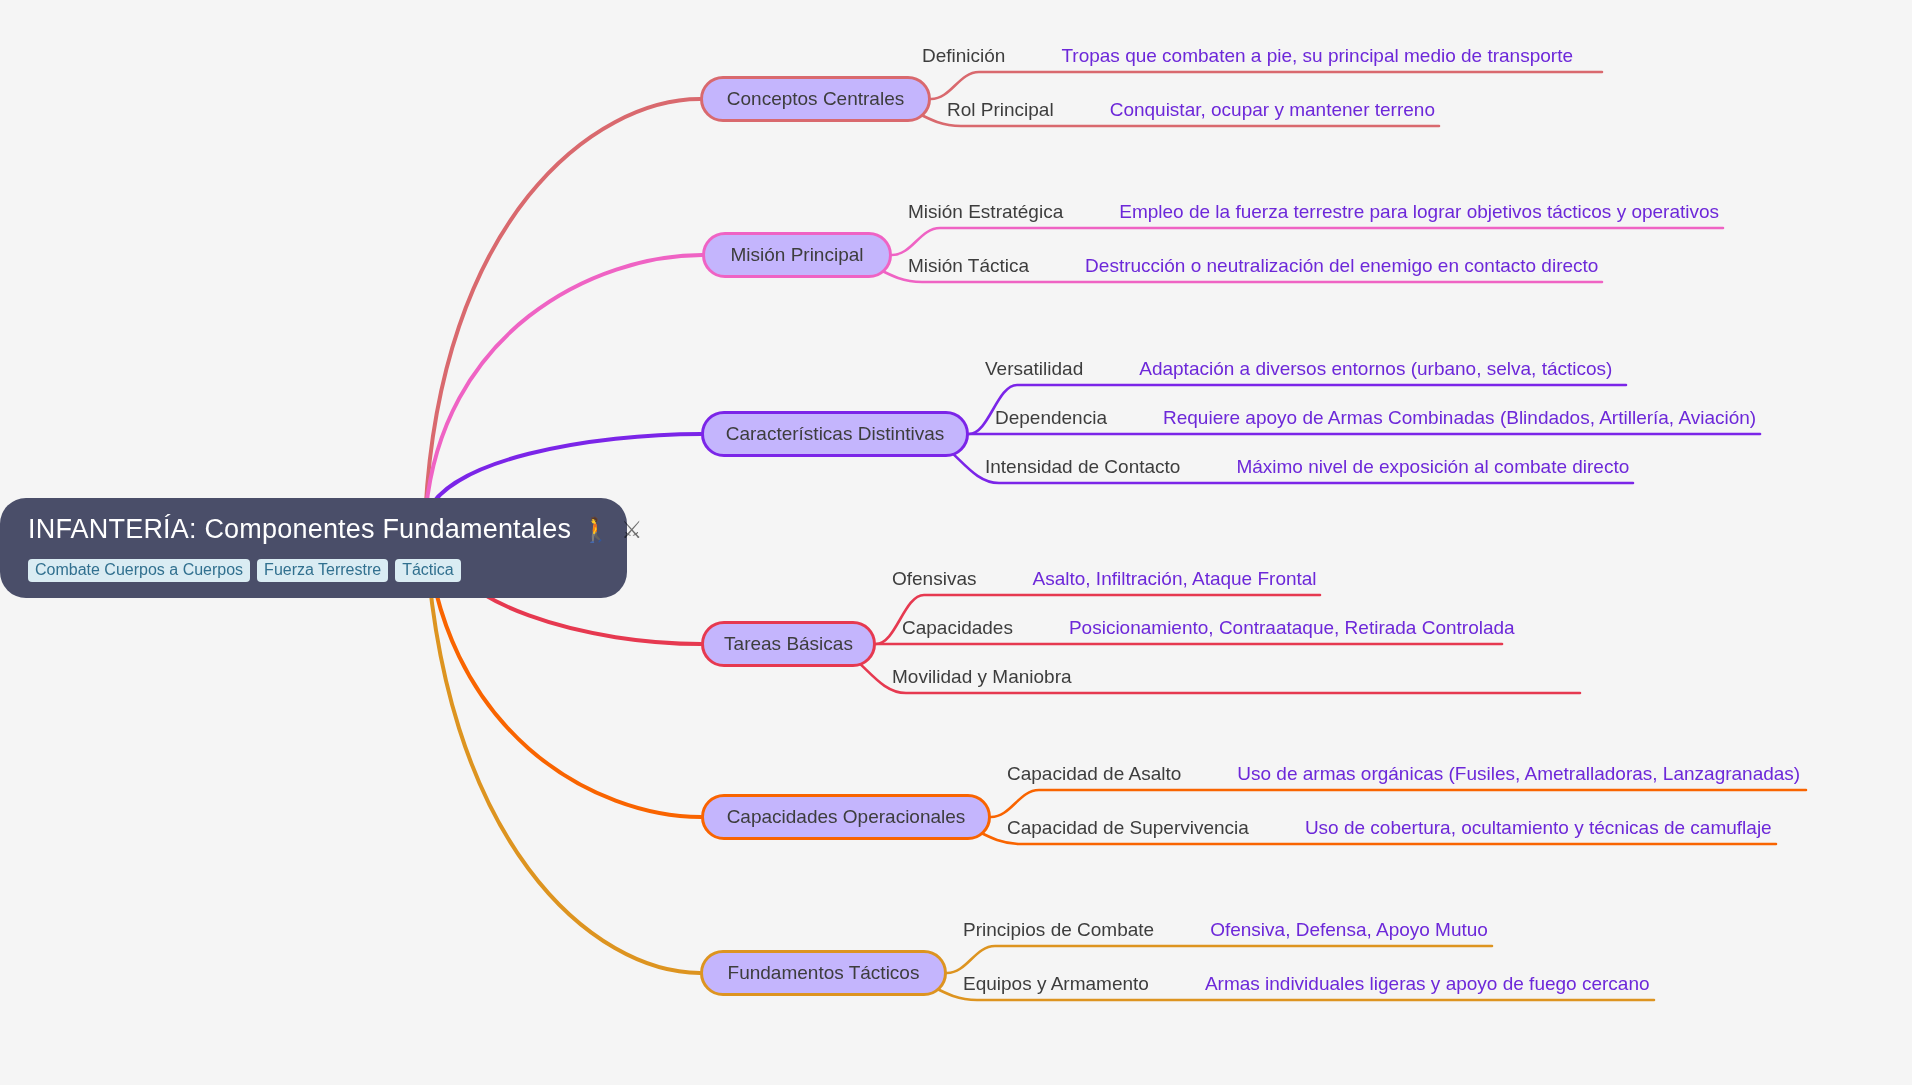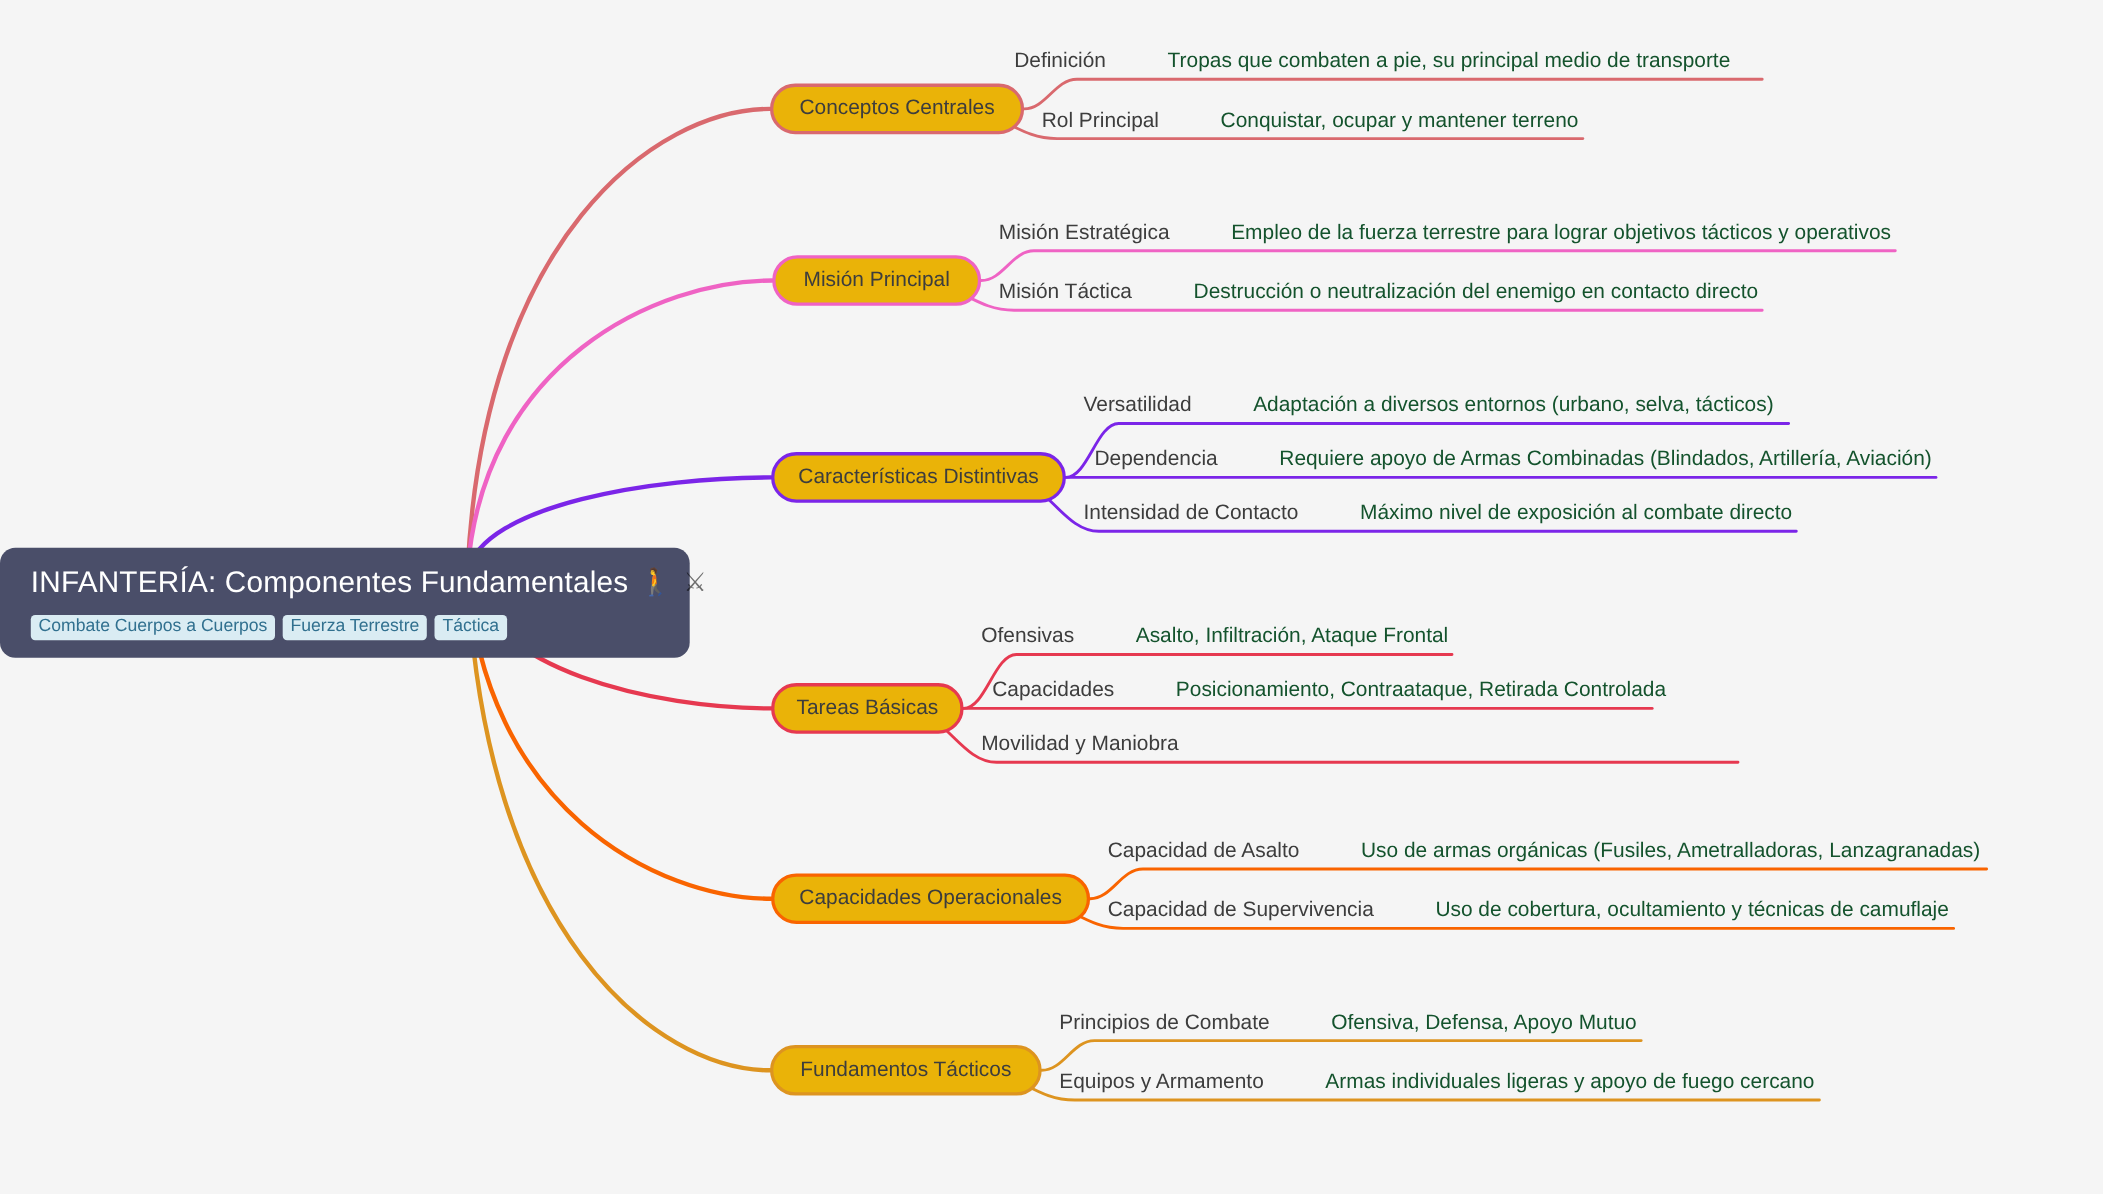--- a/index.html
+++ b/index.html
@@ -12,21 +12,21 @@
   #stage { position: relative; width: 1912px; height: 1085px; background: #f5f5f5; }
 
   svg#edges { position: absolute; inset: 0; width: 1912px; height: 1085px; pointer-events: none; }
 
   
   .root-node {
     position: absolute;
     left: 0px; top: 498px;
     width: 627px;
     background: #4a4e69;
-    border-radius: 14px;
+    border-radius: 26px;
     padding: 16px 22px 16px 28px;
     z-index: 5;
   }
   .root-title-row { display: flex; align-items: center; gap: 10px; }
   .root-title {
     color: #ffffff;
     font-size: 27px;
     font-weight: 400;
     letter-spacing: .2px;
     white-space: nowrap;
@@ -38,42 +38,42 @@
     color: #31708f;
     font-size: 16px;
     padding: 2px 7px 3px 7px;
     border-radius: 4px;
     white-space: nowrap;
   }
 
   
   .branch-node {
     position: absolute;
-    background: #eab308;
+    background: #c4b5fd;
     border: 3px solid #ccc;
     border-radius: 24px;
     height: 46px;
     display: flex; align-items: center; justify-content: center;
     padding: 0 20px;
     white-space: nowrap;
     z-index: 4;
   }
   .branch-label { font-size: 19px; color: #3d3d3d; }
 
   
   .leaf {
     position: absolute;
     height: 30px;
     display: flex;
     align-items: center;
     white-space: nowrap;
     z-index: 3;
   }
   .leaf-key   { font-size: 19px; color: #3d3d3d; }
-  .leaf-val   { font-size: 19px; color: #14532d; }
+  .leaf-val   { font-size: 19px; color: #6d28d9; }
   .leaf-gap   { display: inline-block; }
 </style>
 </head>
 <body>
 
 <div id="stage">
 
   <svg id="edges" viewBox="0 0 1912 1085" xmlns="http://www.w3.org/2000/svg">
       <path d="M 425 520 C 438.75 216.88, 595.5 99, 700 99" fill="none" stroke="#d9696e" stroke-width="4" stroke-linecap="round"></path>
       <path d="M 931 99 C 951 99, 959 72, 979 72 L 1602 72" fill="none" stroke="#d9696e" stroke-width="2.6" stroke-linecap="round"></path>

